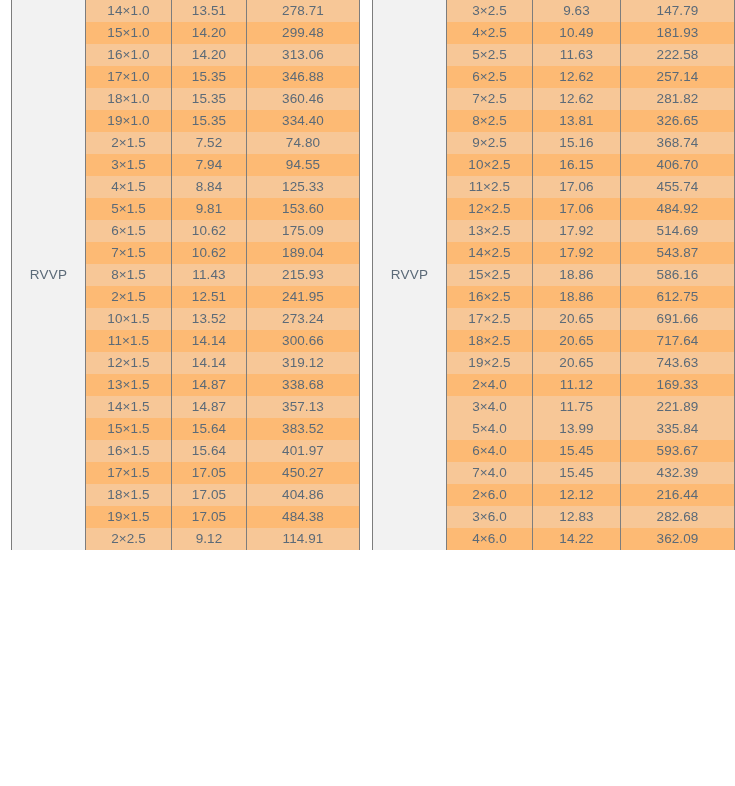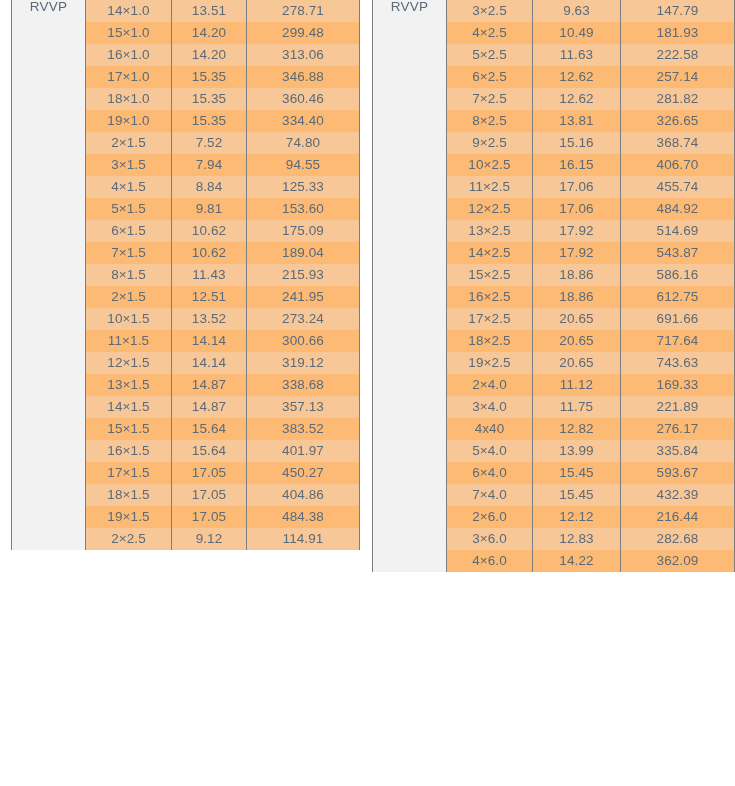--- a/index.html
+++ b/index.html
@@ -37,20 +37,21 @@
   .tbl.left  { left: 11px;  width: 349px; }
   .tbl.right { left: 372px; width: 363px; }
 
   
   .label-col {
     box-sizing: border-box;
     background: #f2f2f2;
     border-left: 1.4px solid #7d7d7d;
     border-right: 1.4px solid #7d7d7d;
     display: flex;
+    align-items: center;
     justify-content: center;
     flex: 0 0 auto;
   }
   .tbl.left  .label-col { width: 75px; }
   .tbl.right .label-col { width: 75px; }
   .label-col .label-text {
     font-size: 13.5px;
     color: #5b6a78;
     letter-spacing: .2px;
     line-height: 1;
@@ -322,25 +323,20 @@
         <div class="row even">
           <div class="cell c0">2×4.0</div>
           <div class="cell c1">11.12</div>
           <div class="cell c2">169.33</div>
         </div>
         <div class="row odd">
           <div class="cell c0">3×4.0</div>
           <div class="cell c1">11.75</div>
           <div class="cell c2">221.89</div>
         </div>
-        <div class="row even">
-          <div class="cell c0">4x40</div>
-          <div class="cell c1">12.82</div>
-          <div class="cell c2">276.17</div>
-        </div>
         <div class="row odd">
           <div class="cell c0">5×4.0</div>
           <div class="cell c1">13.99</div>
           <div class="cell c2">335.84</div>
         </div>
         <div class="row even">
           <div class="cell c0">6×4.0</div>
           <div class="cell c1">15.45</div>
           <div class="cell c2">593.67</div>
         </div>

